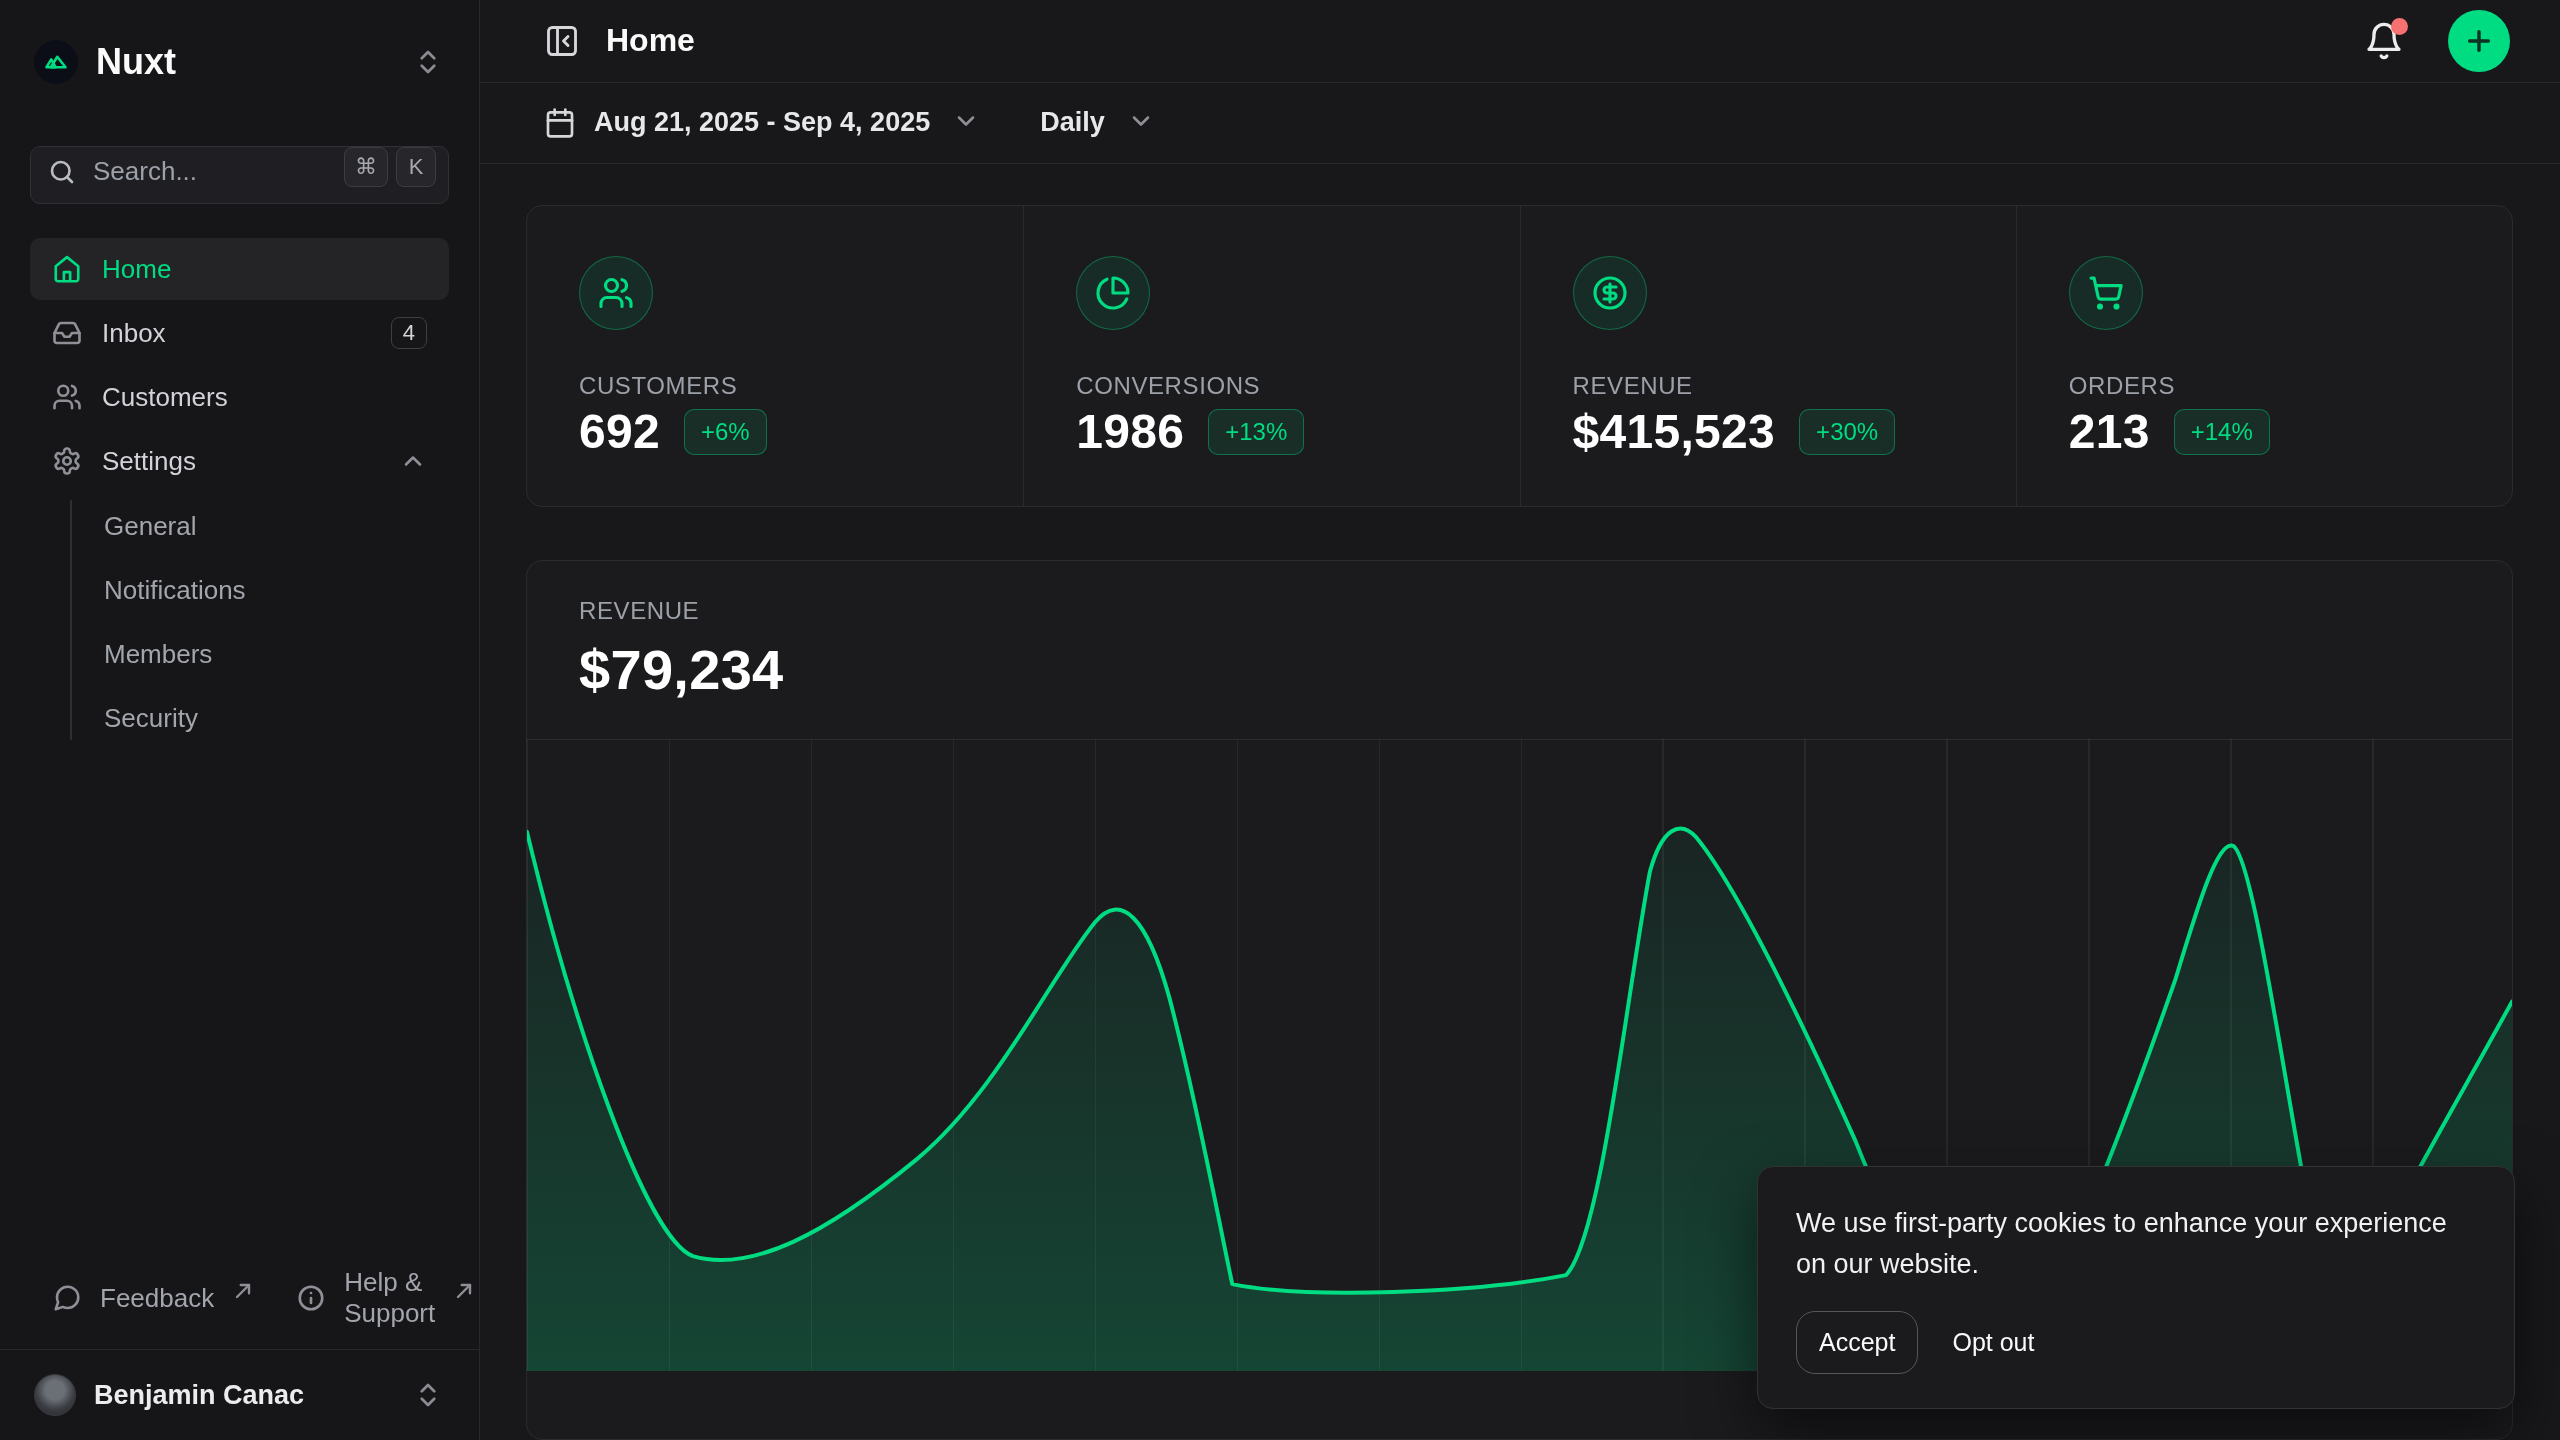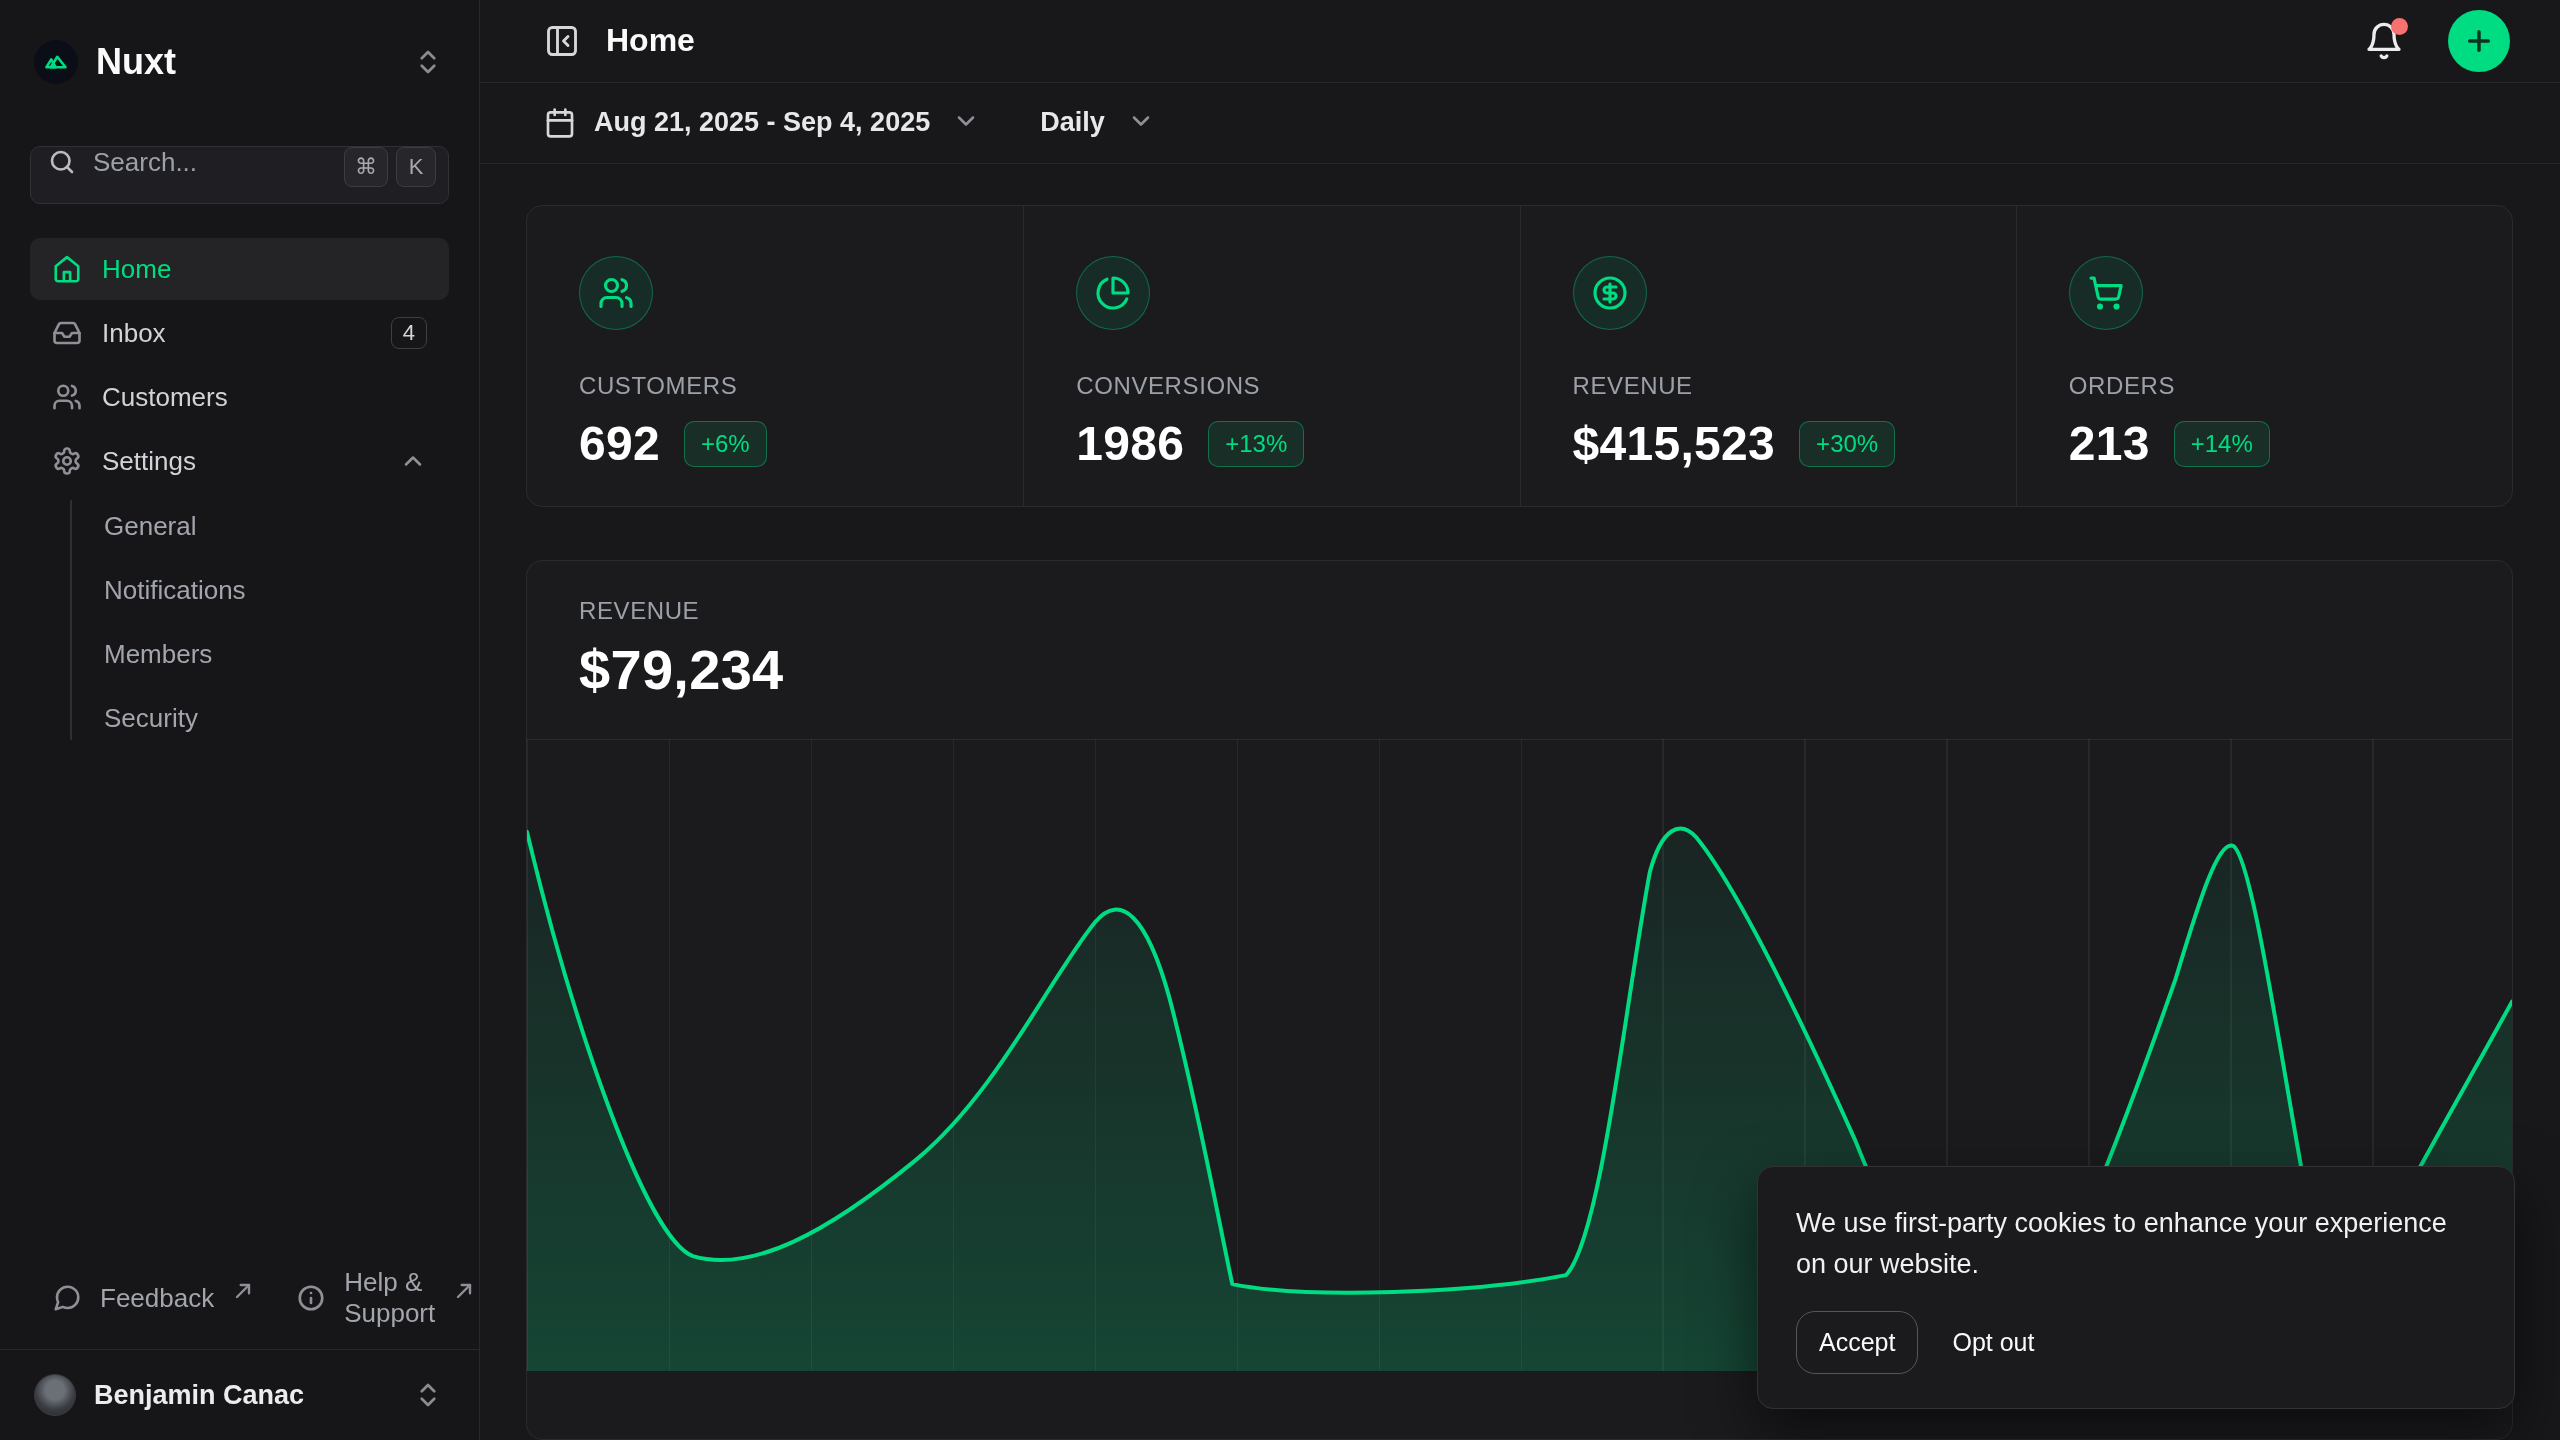--- a/index.html
+++ b/index.html
@@ -19,21 +19,21 @@
     padding:20px 30px 0 30px;
   }
   .logo-row { display:flex; align-items:center; gap:18px; height:84px; padding:0 6px 0 4px; cursor:pointer; }
   .logo-circle { width:44px; height:44px; border-radius:50%; background:#0b0e17; display:flex; align-items:center; justify-content:center; flex:0 0 44px; }
   .logo-text { font-size:36px; font-weight:600; color:#fafafa; }
   .row-caret { margin-left:auto; color:#8b8b93; display:flex; }
 
   .search {
     margin-top:42px; height:58px; border-radius:10px;
     background:#1f1f23; border:1px solid #303036;
-    display:flex; align-items:flex-start; gap:16px; padding:0 12px 8px 16px; cursor:text;
+    display:flex; align-items:flex-end; gap:16px; padding:0 12px 16px 16px; cursor:text;
   }
   .search .placeholder { font-size:26px; color:#9ca0a8; flex:1; }
   .search .sicon { color:#b9bcc2; display:flex; }
   .kbds { display:flex; gap:8px; }
   kbd {
     font-family:"Liberation Sans", sans-serif;
     min-width:40px; height:40px; padding:0 10px;
     display:flex; align-items:center; justify-content:center;
     background:#27272b; border:1px solid #3c3c43; border-radius:8px;
     font-size:22px; color:#a6a9b0;
@@ -111,21 +111,21 @@
     height:302px; overflow:hidden;
   }
   .stat-cell { padding:50px 0 0 52px; }
   .stat-cell + .stat-cell { border-left:1px solid #2b2b2f; }
   .icon-circle {
     width:74px; height:74px; border-radius:50%;
     background:rgba(0,220,130,0.09); border:1.5px solid rgba(0,220,130,0.35);
     display:flex; align-items:center; justify-content:center; color:#00dc82;
   }
   .stat-label { margin-top:42px; font-size:24px; font-weight:500; letter-spacing:0.6px; color:#9ca0a8; }
-  .stat-value-row { margin-top:16px; display:flex; align-items:center; gap:24px; }
+  .stat-value-row { margin-top:4px; display:flex; align-items:center; gap:24px; }
   .stat-value { font-size:48px; font-weight:700; color:#ffffff; letter-spacing:0.3px; }
   .delta-badge {
     font-size:24px; font-weight:500; color:#00dc82;
     background:rgba(0,220,130,0.10); border:1.5px solid rgba(0,220,130,0.40);
     border-radius:10px; padding:8px 16px;
   }
 
   .revenue-card {
     margin-top:53px; background:#1b1b1e; border:1px solid #2b2b2f;
     border-radius:16px; height:880px; overflow:hidden;

